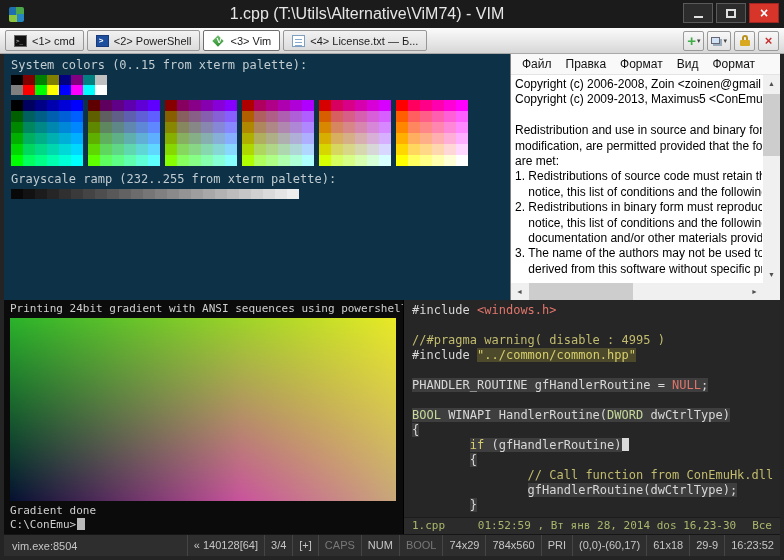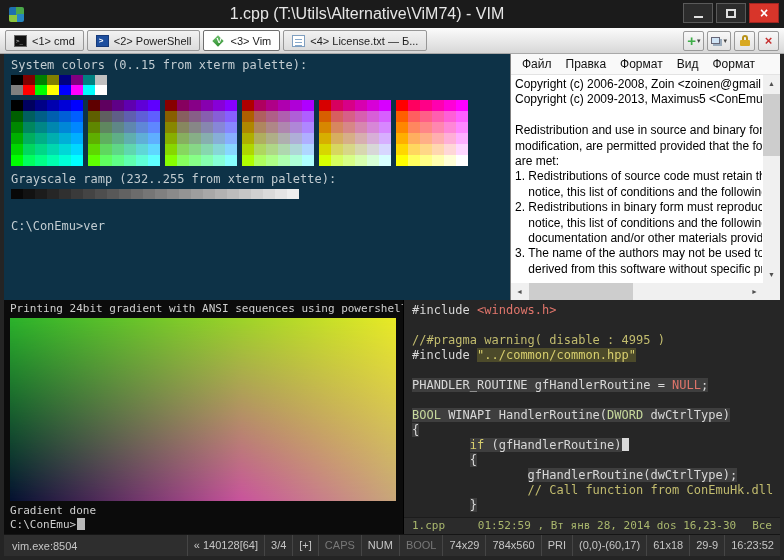--- a/index.html
+++ b/index.html
@@ -177,21 +177,20 @@
     <div class="pane pane-cmd">
       <div class="tline">System colors (0..15 from xterm palette):</div>
       <div class="syscolors">
           <div class="srow"><span class="sw" style="background: rgb(0, 0, 0);"></span><span class="sw" style="background: rgb(128, 0, 0);"></span><span class="sw" style="background: rgb(0, 128, 0);"></span><span class="sw" style="background: rgb(128, 128, 0);"></span><span class="sw" style="background: rgb(0, 0, 128);"></span><span class="sw" style="background: rgb(128, 0, 128);"></span><span class="sw" style="background: rgb(0, 128, 128);"></span><span class="sw" style="background: rgb(192, 192, 192);"></span></div>
           <div class="srow"><span class="sw" style="background: rgb(128, 128, 128);"></span><span class="sw" style="background: rgb(255, 0, 0);"></span><span class="sw" style="background: rgb(0, 255, 0);"></span><span class="sw" style="background: rgb(255, 255, 0);"></span><span class="sw" style="background: rgb(0, 0, 255);"></span><span class="sw" style="background: rgb(255, 0, 255);"></span><span class="sw" style="background: rgb(0, 255, 255);"></span><span class="sw" style="background: rgb(255, 255, 255);"></span></div>
         </div>
       <div class="cube"><span class="cube-block"><div class="cube-row"><span class="cw" style="background: rgb(0, 0, 0);"></span><span class="cw" style="background: rgb(0, 0, 95);"></span><span class="cw" style="background: rgb(0, 0, 135);"></span><span class="cw" style="background: rgb(0, 0, 175);"></span><span class="cw" style="background: rgb(0, 0, 215);"></span><span class="cw" style="background: rgb(0, 0, 255);"></span></div><div class="cube-row"><span class="cw" style="background: rgb(0, 95, 0);"></span><span class="cw" style="background: rgb(0, 95, 95);"></span><span class="cw" style="background: rgb(0, 95, 135);"></span><span class="cw" style="background: rgb(0, 95, 175);"></span><span class="cw" style="background: rgb(0, 95, 215);"></span><span class="cw" style="background: rgb(0, 95, 255);"></span></div><div class="cube-row"><span class="cw" style="background: rgb(0, 135, 0);"></span><span class="cw" style="background: rgb(0, 135, 95);"></span><span class="cw" style="background: rgb(0, 135, 135);"></span><span class="cw" style="background: rgb(0, 135, 175);"></span><span class="cw" style="background: rgb(0, 135, 215);"></span><span class="cw" style="background: rgb(0, 135, 255);"></span></div><div class="cube-row"><span class="cw" style="background: rgb(0, 175, 0);"></span><span class="cw" style="background: rgb(0, 175, 95);"></span><span class="cw" style="background: rgb(0, 175, 135);"></span><span class="cw" style="background: rgb(0, 175, 175);"></span><span class="cw" style="background: rgb(0, 175, 215);"></span><span class="cw" style="background: rgb(0, 175, 255);"></span></div><div class="cube-row"><span class="cw" style="background: rgb(0, 215, 0);"></span><span class="cw" style="background: rgb(0, 215, 95);"></span><span class="cw" style="background: rgb(0, 215, 135);"></span><span class="cw" style="background: rgb(0, 215, 175);"></span><span class="cw" style="background: rgb(0, 215, 215);"></span><span class="cw" style="background: rgb(0, 215, 255);"></span></div><div class="cube-row"><span class="cw" style="background: rgb(0, 255, 0);"></span><span class="cw" style="background: rgb(0, 255, 95);"></span><span class="cw" style="background: rgb(0, 255, 135);"></span><span class="cw" style="background: rgb(0, 255, 175);"></span><span class="cw" style="background: rgb(0, 255, 215);"></span><span class="cw" style="background: rgb(0, 255, 255);"></span></div></span><span class="cube-block"><div class="cube-row"><span class="cw" style="background: rgb(95, 0, 0);"></span><span class="cw" style="background: rgb(95, 0, 95);"></span><span class="cw" style="background: rgb(95, 0, 135);"></span><span class="cw" style="background: rgb(95, 0, 175);"></span><span class="cw" style="background: rgb(95, 0, 215);"></span><span class="cw" style="background: rgb(95, 0, 255);"></span></div><div class="cube-row"><span class="cw" style="background: rgb(95, 95, 0);"></span><span class="cw" style="background: rgb(95, 95, 95);"></span><span class="cw" style="background: rgb(95, 95, 135);"></span><span class="cw" style="background: rgb(95, 95, 175);"></span><span class="cw" style="background: rgb(95, 95, 215);"></span><span class="cw" style="background: rgb(95, 95, 255);"></span></div><div class="cube-row"><span class="cw" style="background: rgb(95, 135, 0);"></span><span class="cw" style="background: rgb(95, 135, 95);"></span><span class="cw" style="background: rgb(95, 135, 135);"></span><span class="cw" style="background: rgb(95, 135, 175);"></span><span class="cw" style="background: rgb(95, 135, 215);"></span><span class="cw" style="background: rgb(95, 135, 255);"></span></div><div class="cube-row"><span class="cw" style="background: rgb(95, 175, 0);"></span><span class="cw" style="background: rgb(95, 175, 95);"></span><span class="cw" style="background: rgb(95, 175, 135);"></span><span class="cw" style="background: rgb(95, 175, 175);"></span><span class="cw" style="background: rgb(95, 175, 215);"></span><span class="cw" style="background: rgb(95, 175, 255);"></span></div><div class="cube-row"><span class="cw" style="background: rgb(95, 215, 0);"></span><span class="cw" style="background: rgb(95, 215, 95);"></span><span class="cw" style="background: rgb(95, 215, 135);"></span><span class="cw" style="background: rgb(95, 215, 175);"></span><span class="cw" style="background: rgb(95, 215, 215);"></span><span class="cw" style="background: rgb(95, 215, 255);"></span></div><div class="cube-row"><span class="cw" style="background: rgb(95, 255, 0);"></span><span class="cw" style="background: rgb(95, 255, 95);"></span><span class="cw" style="background: rgb(95, 255, 135);"></span><span class="cw" style="background: rgb(95, 255, 175);"></span><span class="cw" style="background: rgb(95, 255, 215);"></span><span class="cw" style="background: rgb(95, 255, 255);"></span></div></span><span class="cube-block"><div class="cube-row"><span class="cw" style="background: rgb(135, 0, 0);"></span><span class="cw" style="background: rgb(135, 0, 95);"></span><span class="cw" style="background: rgb(135, 0, 135);"></span><span class="cw" style="background: rgb(135, 0, 175);"></span><span class="cw" style="background: rgb(135, 0, 215);"></span><span class="cw" style="background: rgb(135, 0, 255);"></span></div><div class="cube-row"><span class="cw" style="background: rgb(135, 95, 0);"></span><span class="cw" style="background: rgb(135, 95, 95);"></span><span class="cw" style="background: rgb(135, 95, 135);"></span><span class="cw" style="background: rgb(135, 95, 175);"></span><span class="cw" style="background: rgb(135, 95, 215);"></span><span class="cw" style="background: rgb(135, 95, 255);"></span></div><div class="cube-row"><span class="cw" style="background: rgb(135, 135, 0);"></span><span class="cw" style="background: rgb(135, 135, 95);"></span><span class="cw" style="background: rgb(135, 135, 135);"></span><span class="cw" style="background: rgb(135, 135, 175);"></span><span class="cw" style="background: rgb(135, 135, 215);"></span><span class="cw" style="background: rgb(135, 135, 255);"></span></div><div class="cube-row"><span class="cw" style="background: rgb(135, 175, 0);"></span><span class="cw" style="background: rgb(135, 175, 95);"></span><span class="cw" style="background: rgb(135, 175, 135);"></span><span class="cw" style="background: rgb(135, 175, 175);"></span><span class="cw" style="background: rgb(135, 175, 215);"></span><span class="cw" style="background: rgb(135, 175, 255);"></span></div><div class="cube-row"><span class="cw" style="background: rgb(135, 215, 0);"></span><span class="cw" style="background: rgb(135, 215, 95);"></span><span class="cw" style="background: rgb(135, 215, 135);"></span><span class="cw" style="background: rgb(135, 215, 175);"></span><span class="cw" style="background: rgb(135, 215, 215);"></span><span class="cw" style="background: rgb(135, 215, 255);"></span></div><div class="cube-row"><span class="cw" style="background: rgb(135, 255, 0);"></span><span class="cw" style="background: rgb(135, 255, 95);"></span><span class="cw" style="background: rgb(135, 255, 135);"></span><span class="cw" style="background: rgb(135, 255, 175);"></span><span class="cw" style="background: rgb(135, 255, 215);"></span><span class="cw" style="background: rgb(135, 255, 255);"></span></div></span><span class="cube-block"><div class="cube-row"><span class="cw" style="background: rgb(175, 0, 0);"></span><span class="cw" style="background: rgb(175, 0, 95);"></span><span class="cw" style="background: rgb(175, 0, 135);"></span><span class="cw" style="background: rgb(175, 0, 175);"></span><span class="cw" style="background: rgb(175, 0, 215);"></span><span class="cw" style="background: rgb(175, 0, 255);"></span></div><div class="cube-row"><span class="cw" style="background: rgb(175, 95, 0);"></span><span class="cw" style="background: rgb(175, 95, 95);"></span><span class="cw" style="background: rgb(175, 95, 135);"></span><span class="cw" style="background: rgb(175, 95, 175);"></span><span class="cw" style="background: rgb(175, 95, 215);"></span><span class="cw" style="background: rgb(175, 95, 255);"></span></div><div class="cube-row"><span class="cw" style="background: rgb(175, 135, 0);"></span><span class="cw" style="background: rgb(175, 135, 95);"></span><span class="cw" style="background: rgb(175, 135, 135);"></span><span class="cw" style="background: rgb(175, 135, 175);"></span><span class="cw" style="background: rgb(175, 135, 215);"></span><span class="cw" style="background: rgb(175, 135, 255);"></span></div><div class="cube-row"><span class="cw" style="background: rgb(175, 175, 0);"></span><span class="cw" style="background: rgb(175, 175, 95);"></span><span class="cw" style="background: rgb(175, 175, 135);"></span><span class="cw" style="background: rgb(175, 175, 175);"></span><span class="cw" style="background: rgb(175, 175, 215);"></span><span class="cw" style="background: rgb(175, 175, 255);"></span></div><div class="cube-row"><span class="cw" style="background: rgb(175, 215, 0);"></span><span class="cw" style="background: rgb(175, 215, 95);"></span><span class="cw" style="background: rgb(175, 215, 135);"></span><span class="cw" style="background: rgb(175, 215, 175);"></span><span class="cw" style="background: rgb(175, 215, 215);"></span><span class="cw" style="background: rgb(175, 215, 255);"></span></div><div class="cube-row"><span class="cw" style="background: rgb(175, 255, 0);"></span><span class="cw" style="background: rgb(175, 255, 95);"></span><span class="cw" style="background: rgb(175, 255, 135);"></span><span class="cw" style="background: rgb(175, 255, 175);"></span><span class="cw" style="background: rgb(175, 255, 215);"></span><span class="cw" style="background: rgb(175, 255, 255);"></span></div></span><span class="cube-block"><div class="cube-row"><span class="cw" style="background: rgb(215, 0, 0);"></span><span class="cw" style="background: rgb(215, 0, 95);"></span><span class="cw" style="background: rgb(215, 0, 135);"></span><span class="cw" style="background: rgb(215, 0, 175);"></span><span class="cw" style="background: rgb(215, 0, 215);"></span><span class="cw" style="background: rgb(215, 0, 255);"></span></div><div class="cube-row"><span class="cw" style="background: rgb(215, 95, 0);"></span><span class="cw" style="background: rgb(215, 95, 95);"></span><span class="cw" style="background: rgb(215, 95, 135);"></span><span class="cw" style="background: rgb(215, 95, 175);"></span><span class="cw" style="background: rgb(215, 95, 215);"></span><span class="cw" style="background: rgb(215, 95, 255);"></span></div><div class="cube-row"><span class="cw" style="background: rgb(215, 135, 0);"></span><span class="cw" style="background: rgb(215, 135, 95);"></span><span class="cw" style="background: rgb(215, 135, 135);"></span><span class="cw" style="background: rgb(215, 135, 175);"></span><span class="cw" style="background: rgb(215, 135, 215);"></span><span class="cw" style="background: rgb(215, 135, 255);"></span></div><div class="cube-row"><span class="cw" style="background: rgb(215, 175, 0);"></span><span class="cw" style="background: rgb(215, 175, 95);"></span><span class="cw" style="background: rgb(215, 175, 135);"></span><span class="cw" style="background: rgb(215, 175, 175);"></span><span class="cw" style="background: rgb(215, 175, 215);"></span><span class="cw" style="background: rgb(215, 175, 255);"></span></div><div class="cube-row"><span class="cw" style="background: rgb(215, 215, 0);"></span><span class="cw" style="background: rgb(215, 215, 95);"></span><span class="cw" style="background: rgb(215, 215, 135);"></span><span class="cw" style="background: rgb(215, 215, 175);"></span><span class="cw" style="background: rgb(215, 215, 215);"></span><span class="cw" style="background: rgb(215, 215, 255);"></span></div><div class="cube-row"><span class="cw" style="background: rgb(215, 255, 0);"></span><span class="cw" style="background: rgb(215, 255, 95);"></span><span class="cw" style="background: rgb(215, 255, 135);"></span><span class="cw" style="background: rgb(215, 255, 175);"></span><span class="cw" style="background: rgb(215, 255, 215);"></span><span class="cw" style="background: rgb(215, 255, 255);"></span></div></span><span class="cube-block"><div class="cube-row"><span class="cw" style="background: rgb(255, 0, 0);"></span><span class="cw" style="background: rgb(255, 0, 95);"></span><span class="cw" style="background: rgb(255, 0, 135);"></span><span class="cw" style="background: rgb(255, 0, 175);"></span><span class="cw" style="background: rgb(255, 0, 215);"></span><span class="cw" style="background: rgb(255, 0, 255);"></span></div><div class="cube-row"><span class="cw" style="background: rgb(255, 95, 0);"></span><span class="cw" style="background: rgb(255, 95, 95);"></span><span class="cw" style="background: rgb(255, 95, 135);"></span><span class="cw" style="background: rgb(255, 95, 175);"></span><span class="cw" style="background: rgb(255, 95, 215);"></span><span class="cw" style="background: rgb(255, 95, 255);"></span></div><div class="cube-row"><span class="cw" style="background: rgb(255, 135, 0);"></span><span class="cw" style="background: rgb(255, 135, 95);"></span><span class="cw" style="background: rgb(255, 135, 135);"></span><span class="cw" style="background: rgb(255, 135, 175);"></span><span class="cw" style="background: rgb(255, 135, 215);"></span><span class="cw" style="background: rgb(255, 135, 255);"></span></div><div class="cube-row"><span class="cw" style="background: rgb(255, 175, 0);"></span><span class="cw" style="background: rgb(255, 175, 95);"></span><span class="cw" style="background: rgb(255, 175, 135);"></span><span class="cw" style="background: rgb(255, 175, 175);"></span><span class="cw" style="background: rgb(255, 175, 215);"></span><span class="cw" style="background: rgb(255, 175, 255);"></span></div><div class="cube-row"><span class="cw" style="background: rgb(255, 215, 0);"></span><span class="cw" style="background: rgb(255, 215, 95);"></span><span class="cw" style="background: rgb(255, 215, 135);"></span><span class="cw" style="background: rgb(255, 215, 175);"></span><span class="cw" style="background: rgb(255, 215, 215);"></span><span class="cw" style="background: rgb(255, 215, 255);"></span></div><div class="cube-row"><span class="cw" style="background: rgb(255, 255, 0);"></span><span class="cw" style="background: rgb(255, 255, 95);"></span><span class="cw" style="background: rgb(255, 255, 135);"></span><span class="cw" style="background: rgb(255, 255, 175);"></span><span class="cw" style="background: rgb(255, 255, 215);"></span><span class="cw" style="background: rgb(255, 255, 255);"></span></div></span></div>
       <div class="tline">Grayscale ramp (232..255 from xterm palette):</div>
       <div class="grayramp"><span class="sw" style="background: rgb(8, 8, 8);"></span><span class="sw" style="background: rgb(18, 18, 18);"></span><span class="sw" style="background: rgb(28, 28, 28);"></span><span class="sw" style="background: rgb(38, 38, 38);"></span><span class="sw" style="background: rgb(48, 48, 48);"></span><span class="sw" style="background: rgb(58, 58, 58);"></span><span class="sw" style="background: rgb(68, 68, 68);"></span><span class="sw" style="background: rgb(78, 78, 78);"></span><span class="sw" style="background: rgb(88, 88, 88);"></span><span class="sw" style="background: rgb(98, 98, 98);"></span><span class="sw" style="background: rgb(108, 108, 108);"></span><span class="sw" style="background: rgb(118, 118, 118);"></span><span class="sw" style="background: rgb(128, 128, 128);"></span><span class="sw" style="background: rgb(138, 138, 138);"></span><span class="sw" style="background: rgb(148, 148, 148);"></span><span class="sw" style="background: rgb(158, 158, 158);"></span><span class="sw" style="background: rgb(168, 168, 168);"></span><span class="sw" style="background: rgb(178, 178, 178);"></span><span class="sw" style="background: rgb(188, 188, 188);"></span><span class="sw" style="background: rgb(198, 198, 198);"></span><span class="sw" style="background: rgb(208, 208, 208);"></span><span class="sw" style="background: rgb(218, 218, 218);"></span><span class="sw" style="background: rgb(228, 228, 228);"></span><span class="sw" style="background: rgb(238, 238, 238);"></span></div>
       <div class="blankline"></div>
-      <div class="tline">C:\ConEmu&gt;ver</div>
       <div class="blankline"></div>
     </div>
 
     <div class="pane pane-notepad">
       <div class="np-menu">
         <span class="np-mi">Файл</span>
         <span class="np-mi">Правка</span>
         <span class="np-mi">Формат</span>
         <span class="np-mi">Вид</span>
         <span class="np-mi">Формат</span>
@@ -258,22 +257,22 @@
           <div class="cl">&nbsp;</div>
           <div class="cl"><span><span class="c-com">//#pragma warning( disable : 4995 )</span></span></div>
           <div class="cl"><span><span class="c-n">#include </span><span class="c-strh">"../common/common.hpp"</span></span></div>
           <div class="cl">&nbsp;</div>
           <div class="cl"><span class="hl"><span class="c-n">PHANDLER_ROUTINE gfHandlerRoutine = </span><span class="c-const">NULL</span><span class="c-n">;</span></span></div>
           <div class="cl">&nbsp;</div>
           <div class="cl"><span class="hl"><span class="c-type">BOOL</span><span class="c-n"> WINAPI HandlerRoutine(</span><span class="c-type">DWORD</span><span class="c-n"> dwCtrlType)</span></span></div>
           <div class="cl"><span class="hl"><span class="c-n">{</span></span></div>
           <div class="cl">        <span class="hl"><span class="c-kw">if</span><span class="c-n"> (gfHandlerRoutine)</span></span><span class="vcursor"></span></div>
           <div class="cl">        <span class="hl"><span class="c-n">{</span></span></div>
+          <div class="cl">                <span><span class="c-com">// Call function from ConEmuHk.dll</span></span></div>
           <div class="cl">                <span class="hl"><span class="c-n">gfHandlerRoutine(dwCtrlType);</span></span></div>
-          <div class="cl">                <span><span class="c-com">// Call function from ConEmuHk.dll</span></span></div>
           <div class="cl">        <span class="hl"><span class="c-n">}</span></span></div>
         </div>
       <div class="vim-status">
         <span>1.cpp</span>
         <span class="vs-info">01:52:59 , Вт янв 28, 2014 dos 16,23-30</span>
         <span class="vs-all">Все</span>
       </div>
     </div>
 
   </div>

